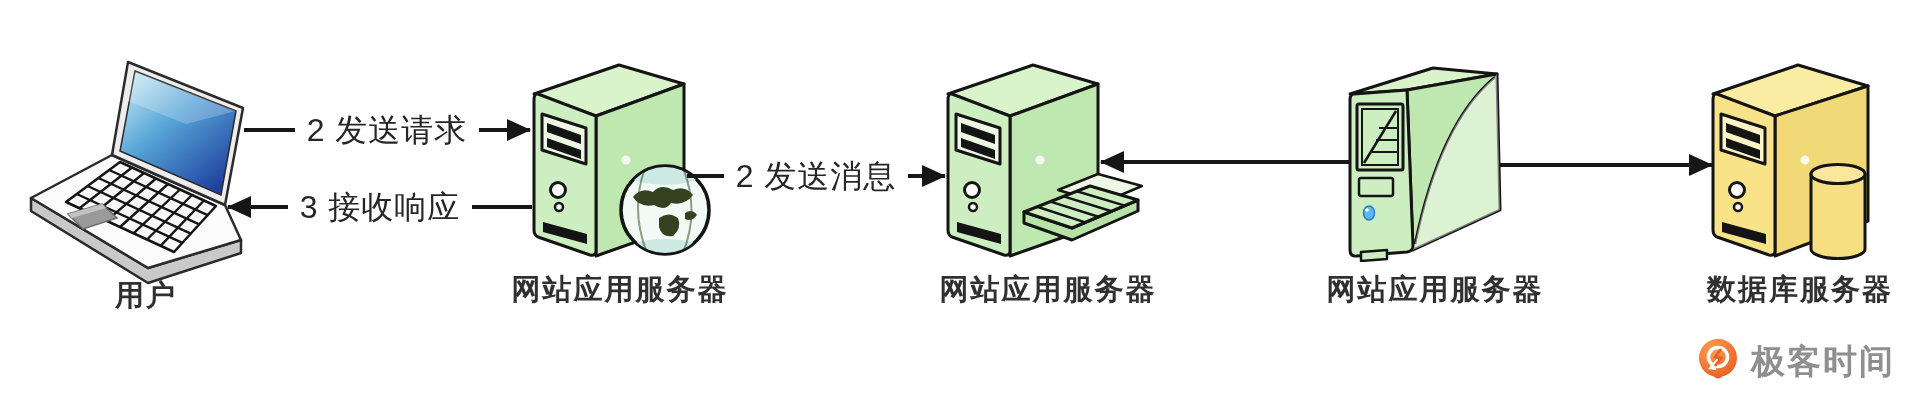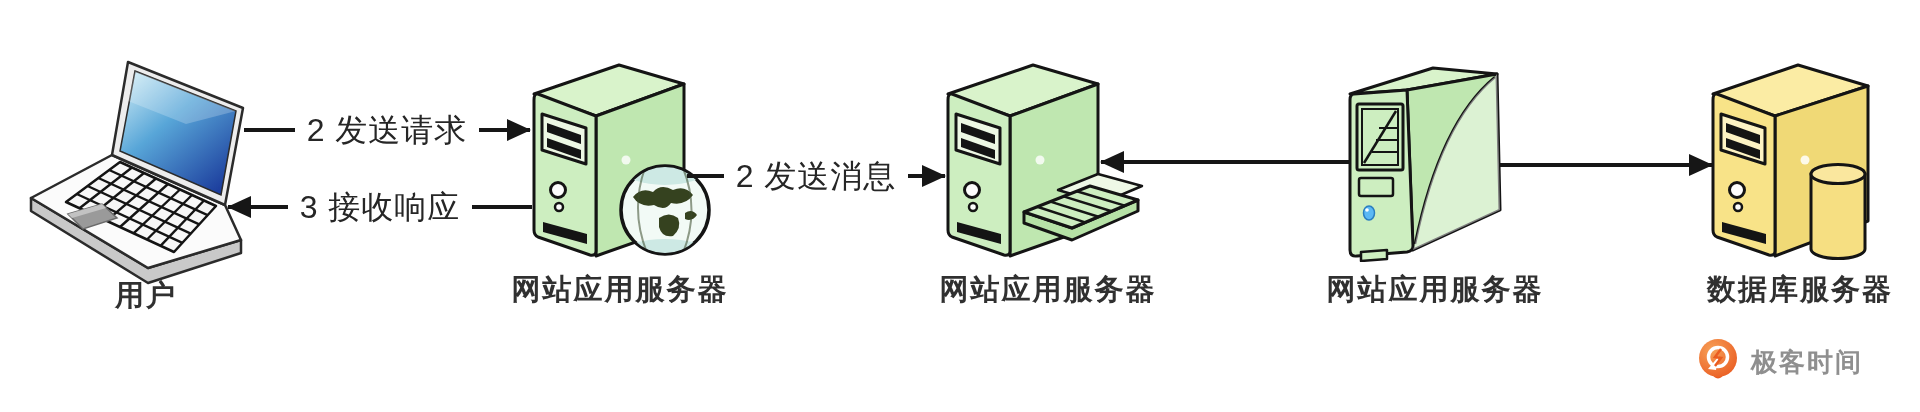--- a/index.html
+++ b/index.html
@@ -17,21 +17,21 @@
   .connector .line{position:absolute;left:0;right:0;top:50%;height:4px;margin-top:-2px;background:#161616;}
   .connector .head{position:absolute;top:50%;width:0;height:0;border-top:11px solid transparent;border-bottom:11px solid transparent;margin-top:-11px;}
   .connector .head.right{right:-1px;border-left:24px solid #161616;}
   .connector .head.left{left:-1px;border-right:24px solid #161616;}
   .connector .edge-label{
     position:relative;z-index:2;background:#ffffff;padding:0 12px;
     font-size:32px;font-weight:400;color:#262626;letter-spacing:1px;white-space:nowrap;line-height:44px;
   }
   
   .logo{position:absolute;left:1696px;top:336px;height:52px;display:flex;align-items:center;}
-  .logo .logo-text{font-size:26px;font-weight:700;color:#8F8F8F;letter-spacing:2px;margin-left:11px;white-space:nowrap;}
+  .logo .logo-text{font-size:34px;font-weight:700;color:#8F8F8F;letter-spacing:2px;margin-left:11px;white-space:nowrap;}
 </style>
 </head>
 <body>
 
 <svg class="node-svg" style="left:26px;top:46px" width="232" height="242" viewBox="0 0 232 242">
   <defs>
     <linearGradient id="scr" x1="0" y1="0" x2="0.8" y2="1">
       <stop offset="0" stop-color="#d9f2f8"></stop>
         <stop offset="0.45" stop-color="#58a6d8"></stop>
         <stop offset="1" stop-color="#1d3f9e"></stop>

